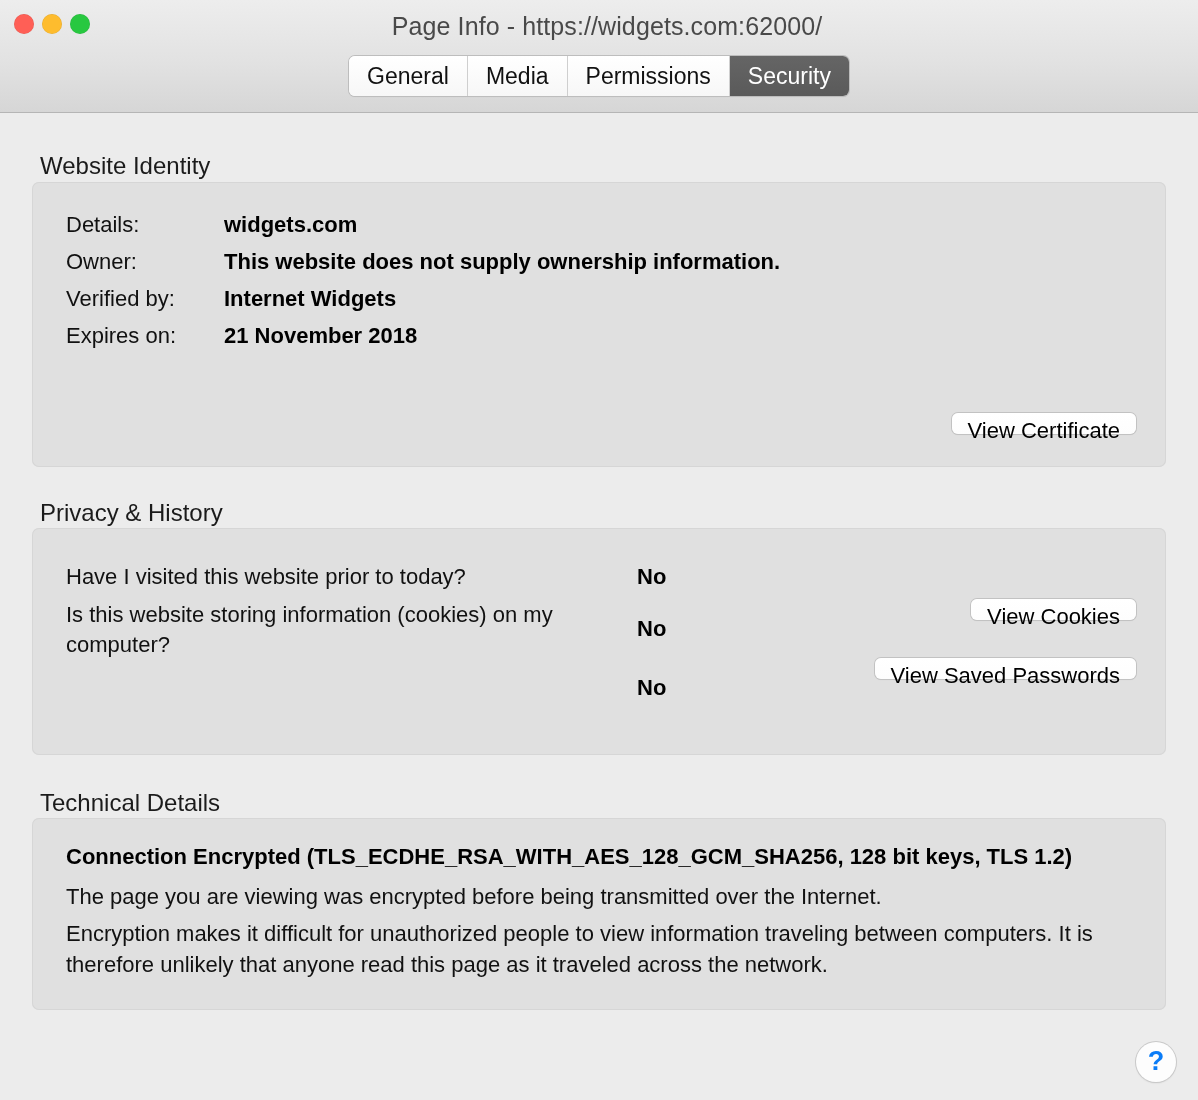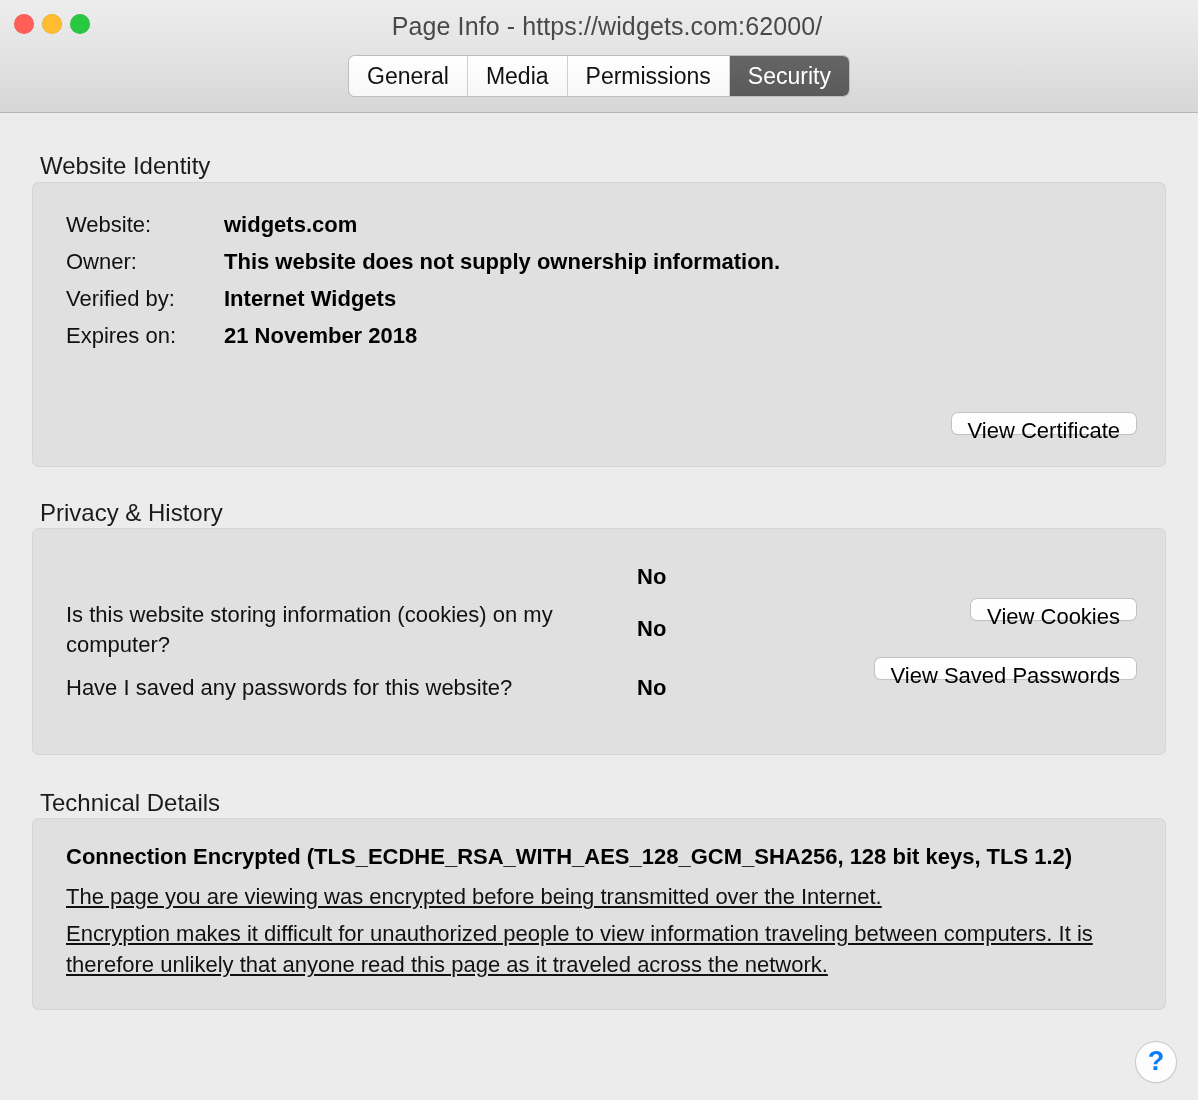--- a/index.html
+++ b/index.html
@@ -163,21 +163,20 @@
     line-height: 28px;
     color: #000;
   }
   .td-p {
     position: absolute;
     left: 34px;
     right: 24px;
     font-size: 22px;
     line-height: 31px;
     color: #111;
-    text-decoration: underline;
   }
 
   
   .help-btn {
     position: absolute;
     right: 22px;
     bottom: 18px;
     width: 40px;
     height: 40px;
     border-radius: 50%;
@@ -213,45 +212,45 @@
     </div>
   </div>
 
 </div>
 
 <div class="content">
 
   <div class="section-title" style="top:39px;">Website Identity</div>
 
   <div class="panel" style="top:69px; height:285px;">
-    <div class="id-row id-label" style="top:30px;">Website:</div>
+    <div class="id-row id-label" style="top:30px;">Details:</div>
     <div class="id-row id-value" style="top:30px;">widgets.com</div>
 
     <div class="id-row id-label" style="top:67px;">Owner:</div>
     <div class="id-row id-value" style="top:67px;">This website does not supply ownership information.</div>
 
     <div class="id-row id-label" style="top:104px;">Verified by:</div>
     <div class="id-row id-value" style="top:104px;">Internet Widgets</div>
 
     <div class="id-row id-label" style="top:141px;">Expires on:</div>
     <div class="id-row id-value" style="top:141px;">21 November 2018</div>
 
     <div class="btn" style="right:30px; top:231px;">View Certificate</div>
   </div>
 
   <div class="section-title" style="top:386px;">Privacy &amp; History</div>
 
   <div class="panel" style="top:415px; height:227px;">
+    <div class="pr-q" style="top:34px;">Have I visited this website prior to today?</div>
     <div class="pr-a" style="top:36px;">No</div>
 
     <div class="pr-q" style="top:72px;">Is this website storing information (cookies) on my computer?</div>
     <div class="pr-a" style="top:88px;">No</div>
     <div class="btn" style="right:30px; top:71px;">View Cookies</div>
 
-    <div class="pr-q" style="top:145px;">Have I saved any passwords for this website?</div>
     <div class="pr-a" style="top:147px;">No</div>
     <div class="btn" style="right:30px; top:130px;margin-left:20px;">View Saved Passwords</div>
   </div>
 
   <div class="section-title" style="top:676px;">Technical Details</div>
 
   <div class="panel" style="top:705px; height:192px;">
     <div class="td-head" style="top:25px;">Connection Encrypted (TLS_ECDHE_RSA_WITH_AES_128_GCM_SHA256, 128 bit keys, TLS 1.2)</div>
     <div class="td-p" style="top:63px;">The page you are viewing was encrypted before being transmitted over the Internet.</div>
     <div class="td-p" style="top:100px;">Encryption makes it difficult for unauthorized people to view information traveling between computers. It is therefore unlikely that anyone read this page as it traveled across the network.</div>

